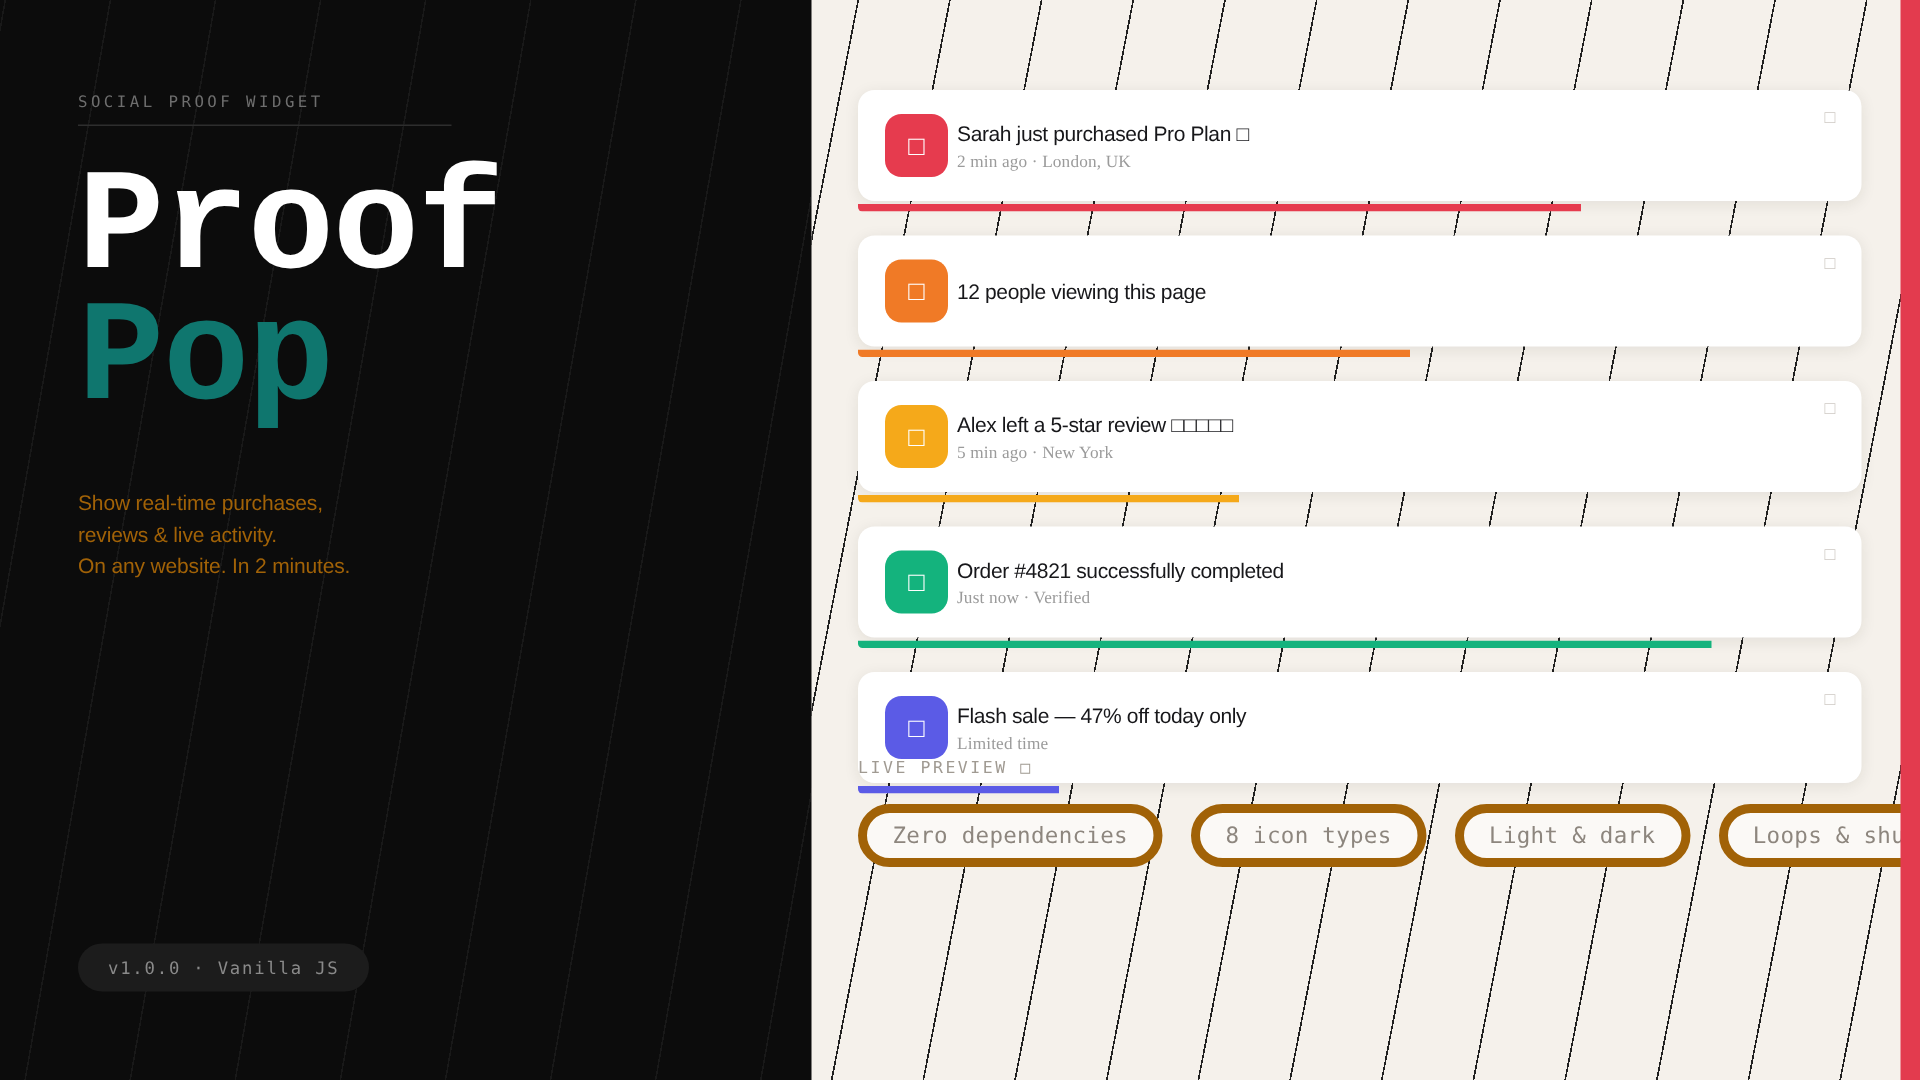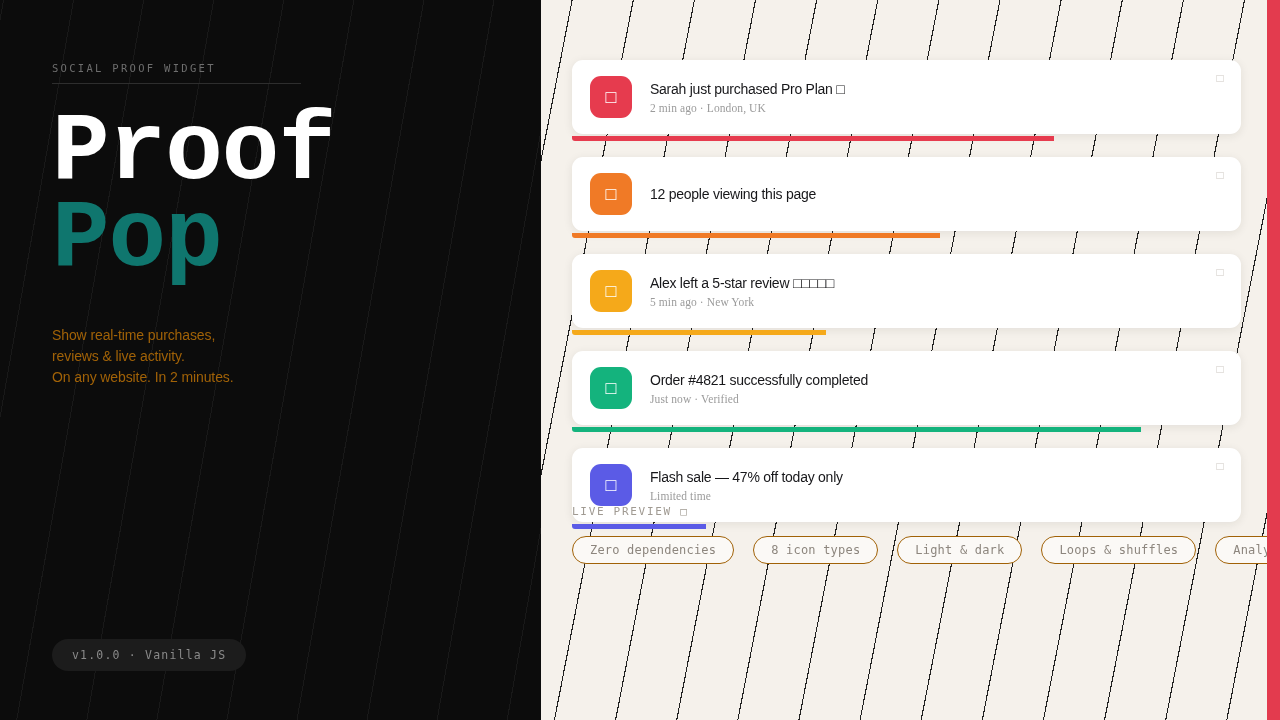--- a/index.html
+++ b/index.html
@@ -60,21 +60,21 @@
   .subcopy {
     margin-top:44px;
     font-size:14px;
     line-height:1.48;
     color:#a16207;
     letter-spacing:-0.1px;
   }
   .subcopy span { display:block; }
   .version-badge {
     position:absolute;
-    left:52px; bottom:49px;
+    left:52px; bottom:59px;
     background:#1c1c1c;
     border-radius:999px;
     padding:9px 20px;
     font-family:"DejaVu Sans Mono", monospace;
     font-size:11.5px;
     letter-spacing:1.2px;
     color:#8a8a8a;
     white-space:nowrap;
   }
 
@@ -144,21 +144,21 @@
 
   .tile {
     flex:0 0 auto;
     width:42px; height:42px;
     border-radius:11px;
     display:flex; align-items:center; justify-content:center;
     color:#fff;
     font-size:18px;
     line-height:1;
   }
-  .card-text { margin-left:18px; flex:1 1 auto; min-width:0; }
+  .card-text { margin-left:6px; flex:1 1 auto; min-width:0; }
   .card-title {
     font-size:14px;
     font-weight:400;
     color:#17171a;
     letter-spacing:-0.25px;
     white-space:nowrap;
     overflow:hidden;
     text-overflow:ellipsis;
   }
   .card-meta {
@@ -205,25 +205,25 @@
   .chips {
     position:absolute;
     left:31px; top:536px;
     width:680px;
     display:flex;
     gap:19px;
     z-index:5;
   }
   .chip {
     background:#FBF9F6;
-    border:1px solid #a16207;
+    border:6px solid #a16207;
     border-radius:999px;
     padding:6px 17px;
     font-family:"DejaVu Sans Mono", monospace;
-    font-size:12px;
+    font-size:15px;
     letter-spacing:0.2px;
     color:#8d867e;
     white-space:nowrap;
   }
 </style>
 </head>
 <body>
 
 <div id="app">
 

